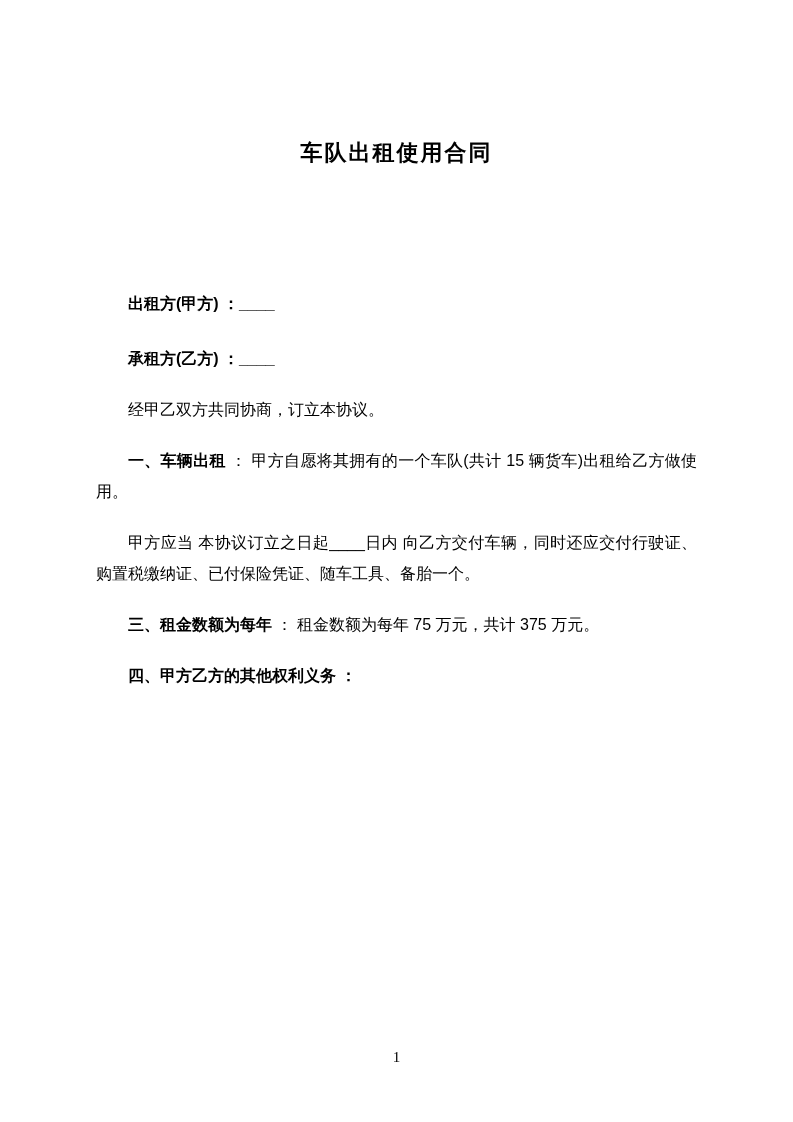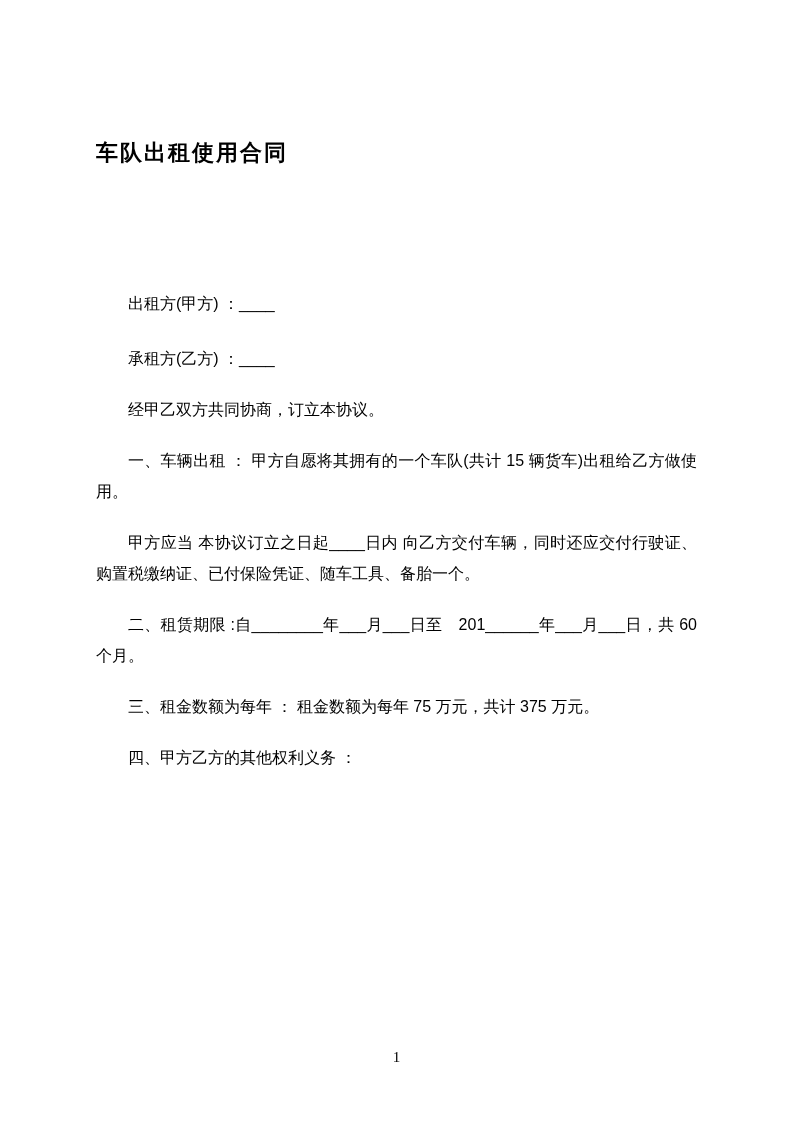--- a/index.html
+++ b/index.html
@@ -18,38 +18,38 @@
   .page {
     position: absolute;
     top: 0;
     left: 0;
     right: 0;
     padding: 0 96px;
   }
   .title {
     font-size: 22px;
     font-weight: bold;
-    text-align: left;
+    text-align: center;
     line-height: 33px;
     letter-spacing: 2px;
     margin: 136px 0 0 0;
   }
   p.para {
     font-size: 16px;
     line-height: 31px;
     margin: 0 0 20px 0;
     text-indent: 32px;
     text-align: justify;
   }
   p.first-para {
     margin-top: 119px;
     margin-bottom: 24px;
   }
   .bold {
-    font-weight: normal;
+    font-weight: bold;
   }
   .footer {
     position: absolute;
     top: 1048px;
     left: 0;
     width: 100%;
     text-align: center;
     font-size: 15px;
     line-height: 18px;
     font-family: "Liberation Serif", "DejaVu Serif", serif;
@@ -65,21 +65,20 @@
   <p class="para bold first-para">出租方(甲方) ：____</p>
 
   <p class="para bold">承租方(乙方) ：____</p>
 
   <p class="para">经甲乙双方共同协商，订立本协议。</p>
 
   <p class="para"><span class="bold">一、车辆出租</span><span> ： 甲方自愿将其拥有的一个车队(共计 15 辆货车)出租给乙方做使用。</span></p>
 
   <p class="para">甲方应当 本协议订立之日起____日内 向乙方交付车辆，同时还应交付行驶证、购置税缴纳证、已付保险凭证、随车工具、备胎一个。</p>
 
-  <p class="para"><span class="bold">二、租赁期限</span><span> :自________年___月___日至　201______年___月___日，共 60 个月。</span></p>
 
   <p class="para"><span class="bold">三、租金数额为每年</span><span> ： 租金数额为每年 75 万元，共计 375 万元。</span></p>
 
 
   <p class="para bold">四、甲方乙方的其他权利义务 ：</p>
 
 
 </div>
 
 <div class="footer">1</div>

